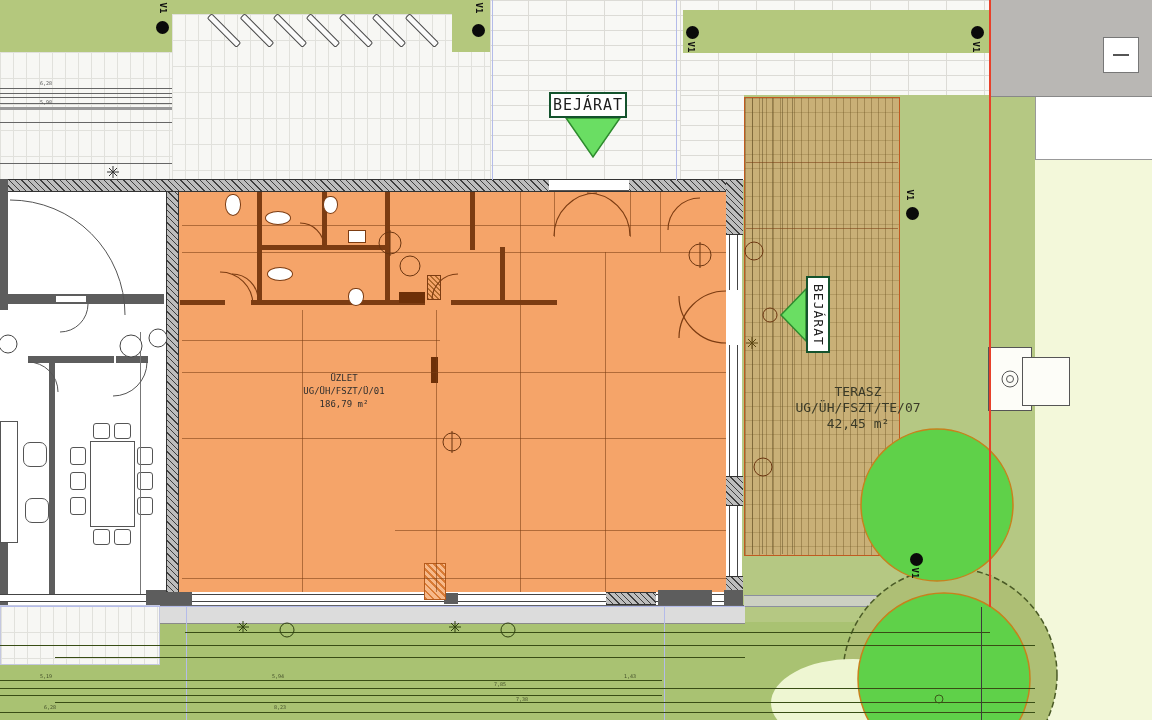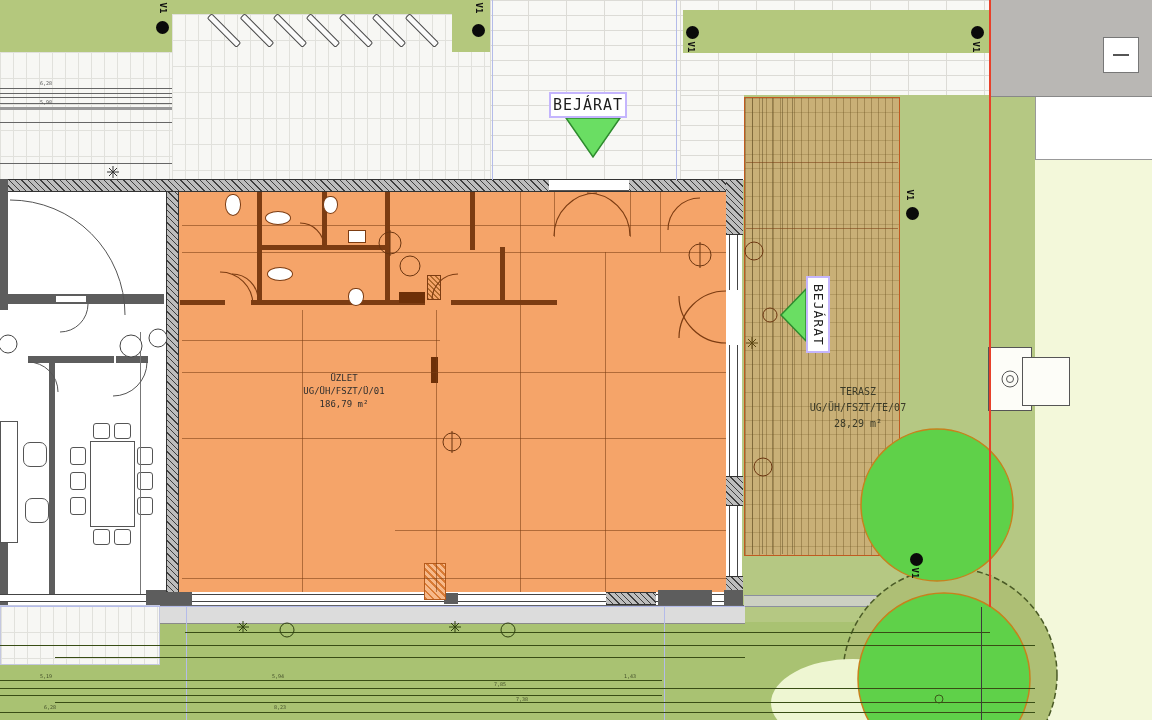--- a/index.html
+++ b/index.html
@@ -41,26 +41,26 @@
   .redline{position:absolute;background:#e8402a;z-index:6;}
   .rack{position:absolute;width:40px;height:5px;background:#fafafa;border:1px solid #4a4a4a;
         border-radius:2px;transform:rotate(45deg);z-index:5;}
   
   .furn{position:absolute;background:#fff;border:1px solid #555;box-sizing:border-box;z-index:4;}
   .chair{position:absolute;background:#fff;border:1px solid #555;border-radius:3px;box-sizing:border-box;z-index:4;}
   .fix{position:absolute;background:#fff;border:1px solid #7c3c12;box-sizing:border-box;z-index:5;}
   
   .txt{position:absolute;color:#333;z-index:10;white-space:nowrap;}
   .roomlbl{text-align:center;line-height:13px;font-size:9px;color:#2e2e2e;}
-  .terlbl{text-align:center;line-height:16px;font-size:10px;color:#3a3a28;}
+  .terlbl{text-align:center;line-height:16px;font-size:13px;color:#3a3a28;}
   .dimtxt{font-size:5px;color:#44502a;z-index:10;position:absolute;}
   .dimtxtg{font-size:5px;color:#555;z-index:10;position:absolute;}
   .v1t{position:absolute;font-size:9px;font-weight:bold;color:#111;transform:rotate(90deg);z-index:10;}
   .v1d{position:absolute;width:13px;height:13px;background:#0a0a0a;border-radius:50%;z-index:10;}
-  .sign{position:absolute;background:#fff;border:2px solid #c4b5fd;box-sizing:border-box;z-index:12;
+  .sign{position:absolute;background:#fff;border:2px solid #14532d;box-sizing:border-box;z-index:12;
         display:flex;align-items:center;justify-content:center;color:#1d1d1d;}
   .shed{position:absolute;background:#fdfdf8;border:1px solid #555;box-sizing:border-box;z-index:3;}
   svg.lay{position:absolute;left:0;top:0;pointer-events:none;}
 </style>
 </head>
 <body>
 
 <div id="plan">
 
   <div class="lawnR" style="left:742px;top:95px;width:293px;height:527px;"></div>
@@ -280,21 +280,21 @@
   </div>
 
   <div class="txt roomlbl" style="left:264px;top:372px;width:160px;">
     <div style="font-weight:normal;">ÜZLET</div>
     <div>UG/ÜH/FSZT/Ü/01</div>
     <div>186,79 m²</div>
   </div>
   <div class="txt terlbl" style="left:788px;top:384px;width:140px;">
     <div>TERASZ</div>
     <div>UG/ÜH/FSZT/TE/07</div>
-    <div>28,29 m²</div>
+    <div>42,45 m²</div>
   </div>
 
   <span class="v1t" style="left:158px;top:3px;">V1</span>
   <div class="v1d" style="left:156px;top:21px;"></div>
   <span class="v1t" style="left:474px;top:3px;">V1</span>
   <div class="v1d" style="left:472px;top:24px;"></div>
   <span class="v1t" style="left:686px;top:42px;">V1</span>
   <div class="v1d" style="left:686px;top:26px;"></div>
   <span class="v1t" style="left:971px;top:42px;">V1</span>
   <div class="v1d" style="left:971px;top:26px;"></div>

